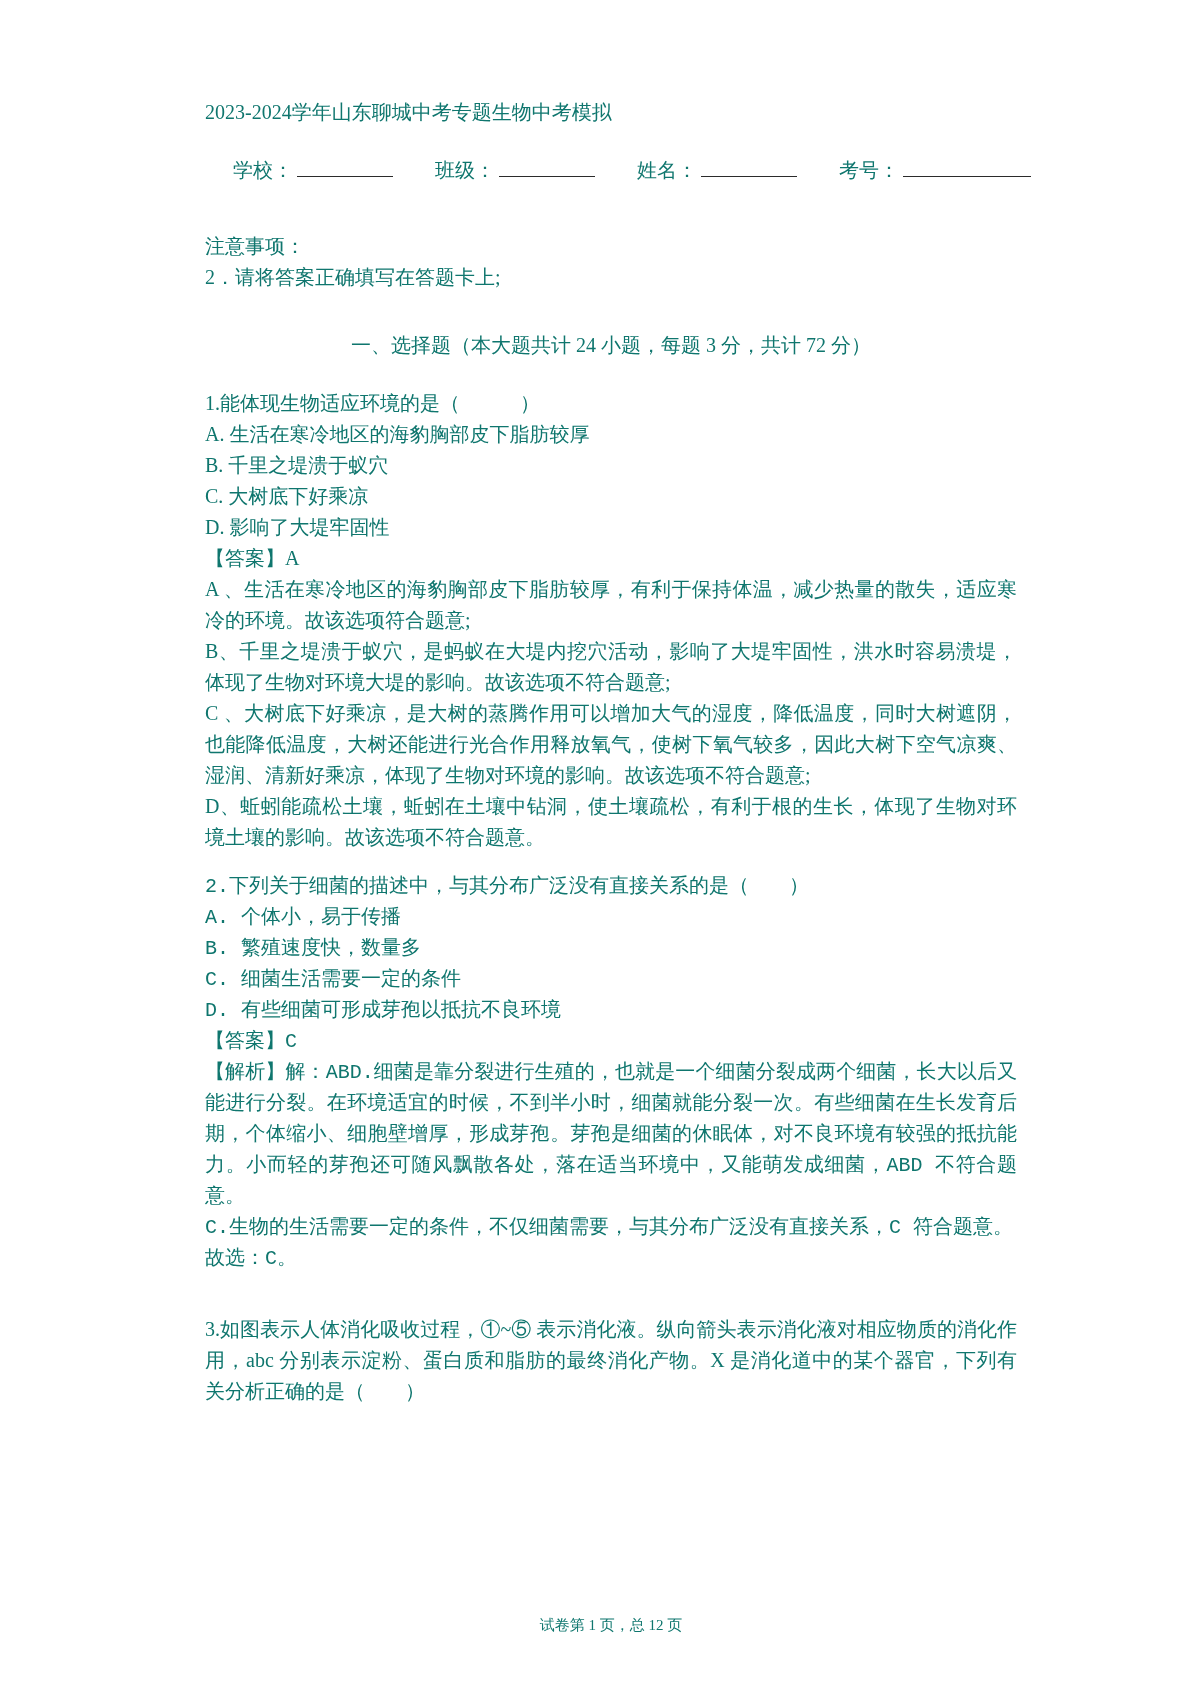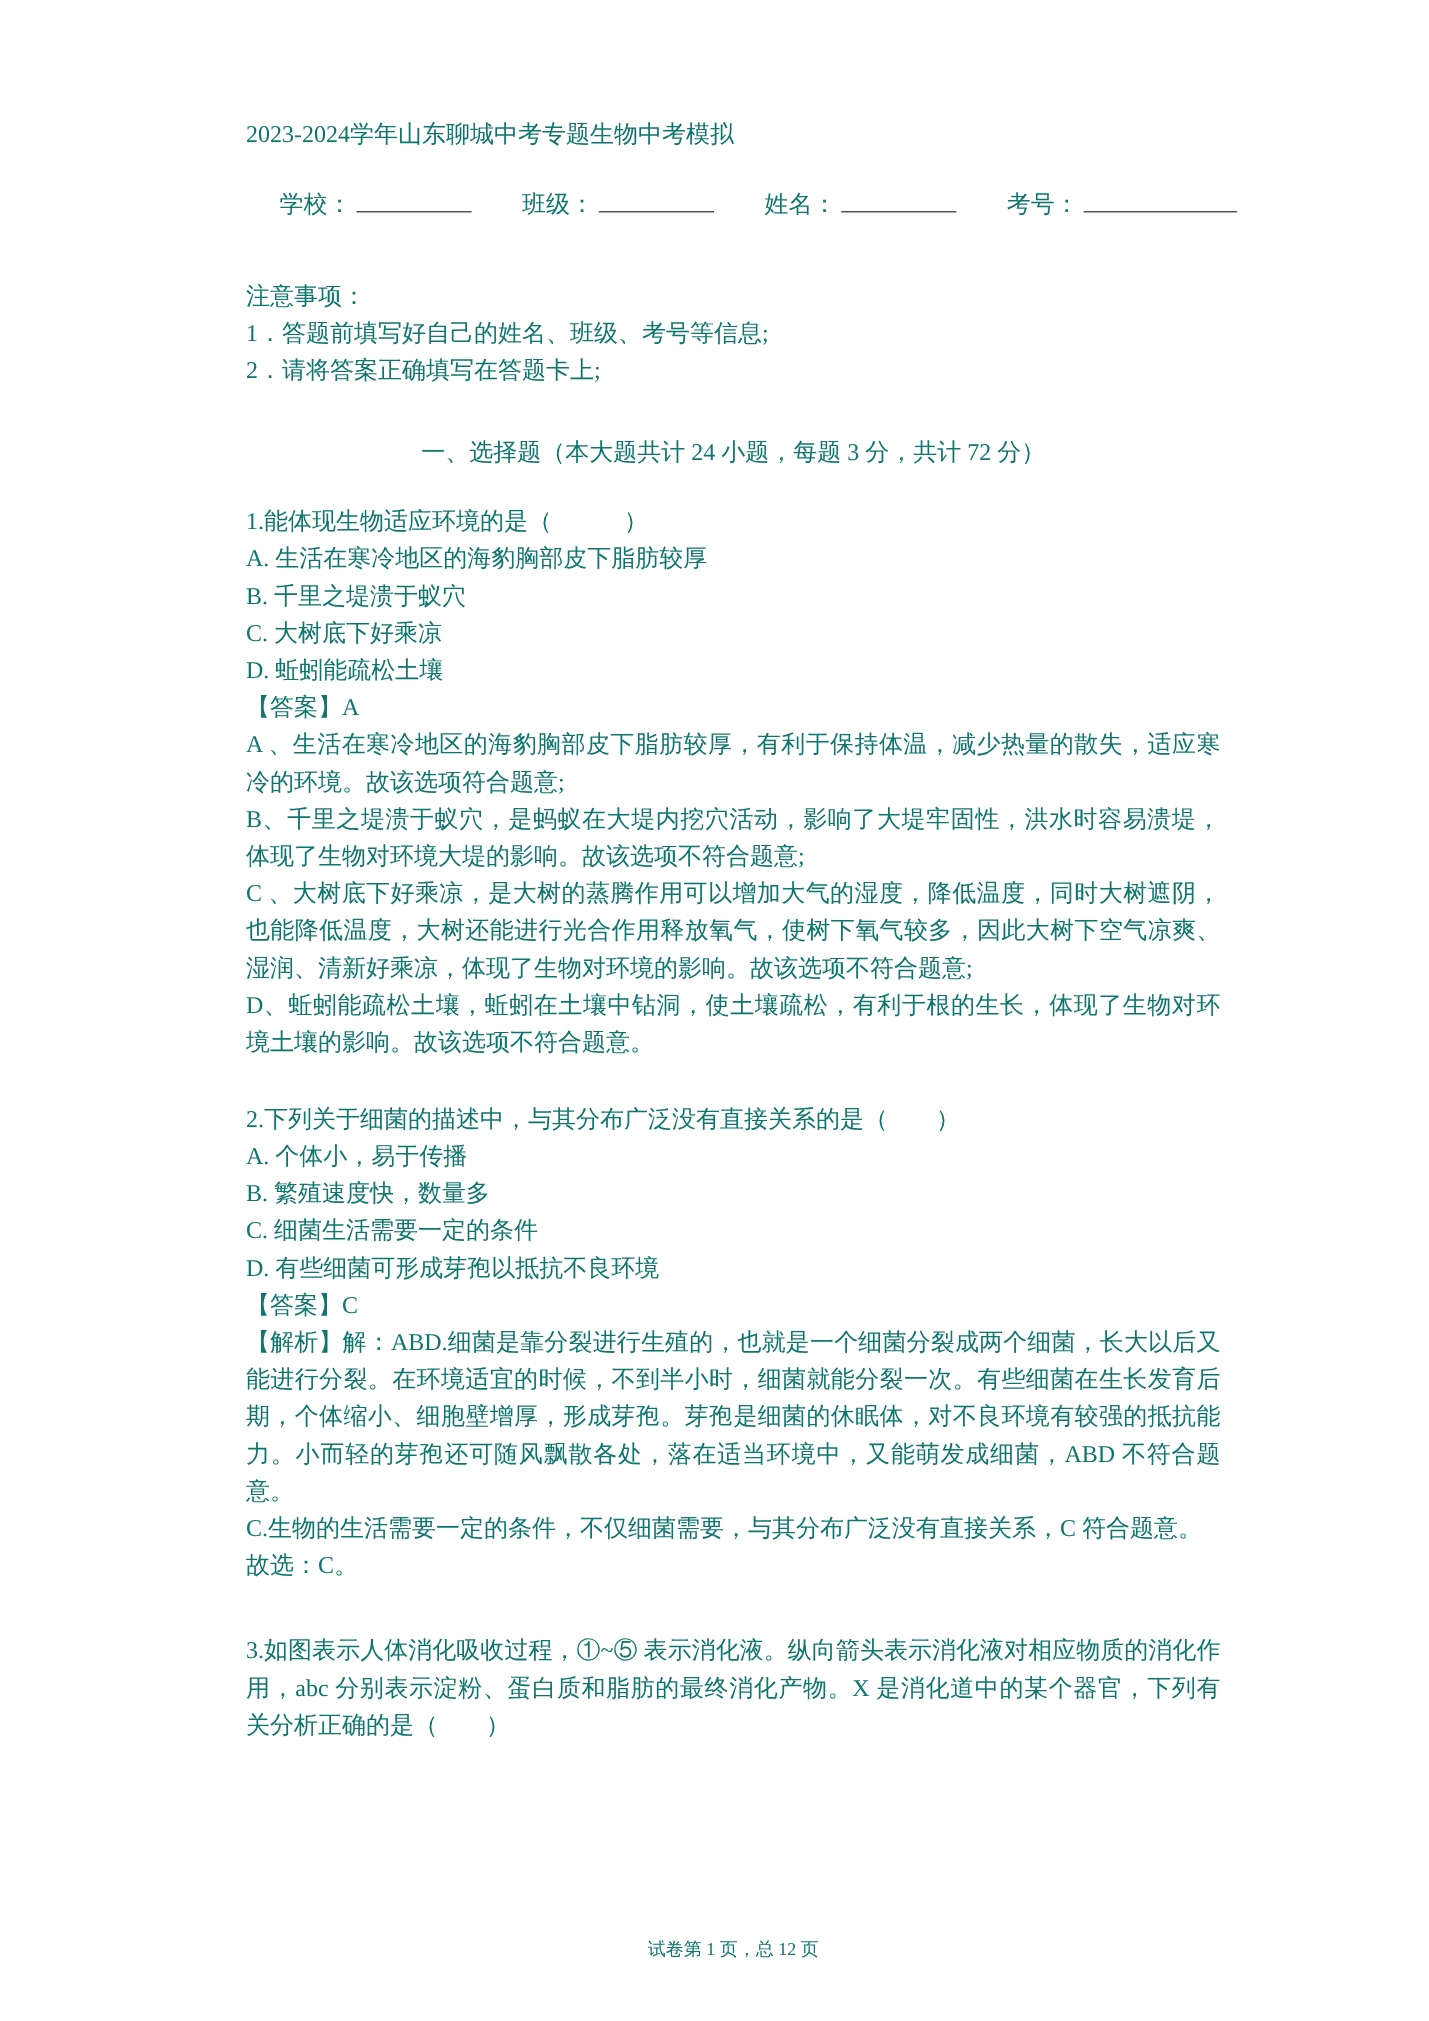--- a/index.html
+++ b/index.html
@@ -40,21 +40,21 @@
     width: 96px;
     height: 22px;
     border-bottom: 1px solid #2b2b2b;
     vertical-align: baseline;
     margin: 0 10px 0 4px;
   }
   .field:last-child .blank { width: 128px; margin-right: 0; }
   .notice { margin-top: 45px; }
   .section-heading { margin-top: 37px; text-align: center; }
   .question { margin-top: 27px; }
-  .q2 { margin-top: 33px; }
+  .q2 { margin-top: 18px; font-family: Liberation Mono, monospace; }
   .q3 { margin-top: 40px; }
   .jline { text-align: justify; }
   .footer {
     position: absolute;
     left: 205px;
     top: 1612px;
     width: 812px;
     text-align: center;
     font-size: 15px;
     line-height: 26px;
@@ -67,32 +67,31 @@
   <div class="content">
 
     <h1 class="doc-title">2023-2024学年山东聊城中考专题生物中考模拟</h1>
 
     <div class="student-line">
       <span class="field"><span>学校：</span><span class="blank"></span></span><span class="field"><span>班级：</span><span class="blank"></span></span><span class="field"><span>姓名：</span><span class="blank"></span></span><span class="field"><span>考号：</span><span class="blank"></span></span>
     </div>
 
     <div class="notice">
       <div>注意事项：</div>
-      <div>1．答题前填写好自己的姓名、班级、考号等信息;</div>
       <div>2．请将答案正确填写在答题卡上;</div>
     </div>
 
     <div class="section-heading">一、选择题（本大题共计 24 小题，每题 3 分，共计 72 分）</div>
 
     <div class="question">
       <div class="jline">1.能体现生物适应环境的是（　　　）</div>
       <div class="jline">A. 生活在寒冷地区的海豹胸部皮下脂肪较厚</div>
       <div class="jline">B. 千里之堤溃于蚁穴</div>
       <div class="jline">C. 大树底下好乘凉</div>
-      <div class="jline">D. 蚯蚓能疏松土壤</div>
+      <div class="jline">D. 影响了大堤牢固性</div>
       <div><span>【答案】</span><span>A</span></div>
       <div class="jline">A 、生活在寒冷地区的海豹胸部皮下脂肪较厚，有利于保持体温，减少热量的散失，适应寒冷的环境。故该选项符合题意;</div>
       <div class="jline">B、千里之堤溃于蚁穴，是蚂蚁在大堤内挖穴活动，影响了大堤牢固性，洪水时容易溃堤，体现了生物对环境大堤的影响。故该选项不符合题意;</div>
       <div class="jline">C 、大树底下好乘凉，是大树的蒸腾作用可以增加大气的湿度，降低温度，同时大树遮阴，也能降低温度，大树还能进行光合作用释放氧气，使树下氧气较多，因此大树下空气凉爽、湿润、清新好乘凉，体现了生物对环境的影响。故该选项不符合题意;</div>
       <div class="jline">D、蚯蚓能疏松土壤，蚯蚓在土壤中钻洞，使土壤疏松，有利于根的生长，体现了生物对环境土壤的影响。故该选项不符合题意。</div>
     </div>
 
     <div class="question q2">
       <div class="jline">2.下列关于细菌的描述中，与其分布广泛没有直接关系的是（　　）</div>
       <div class="jline">A. 个体小，易于传播</div>

